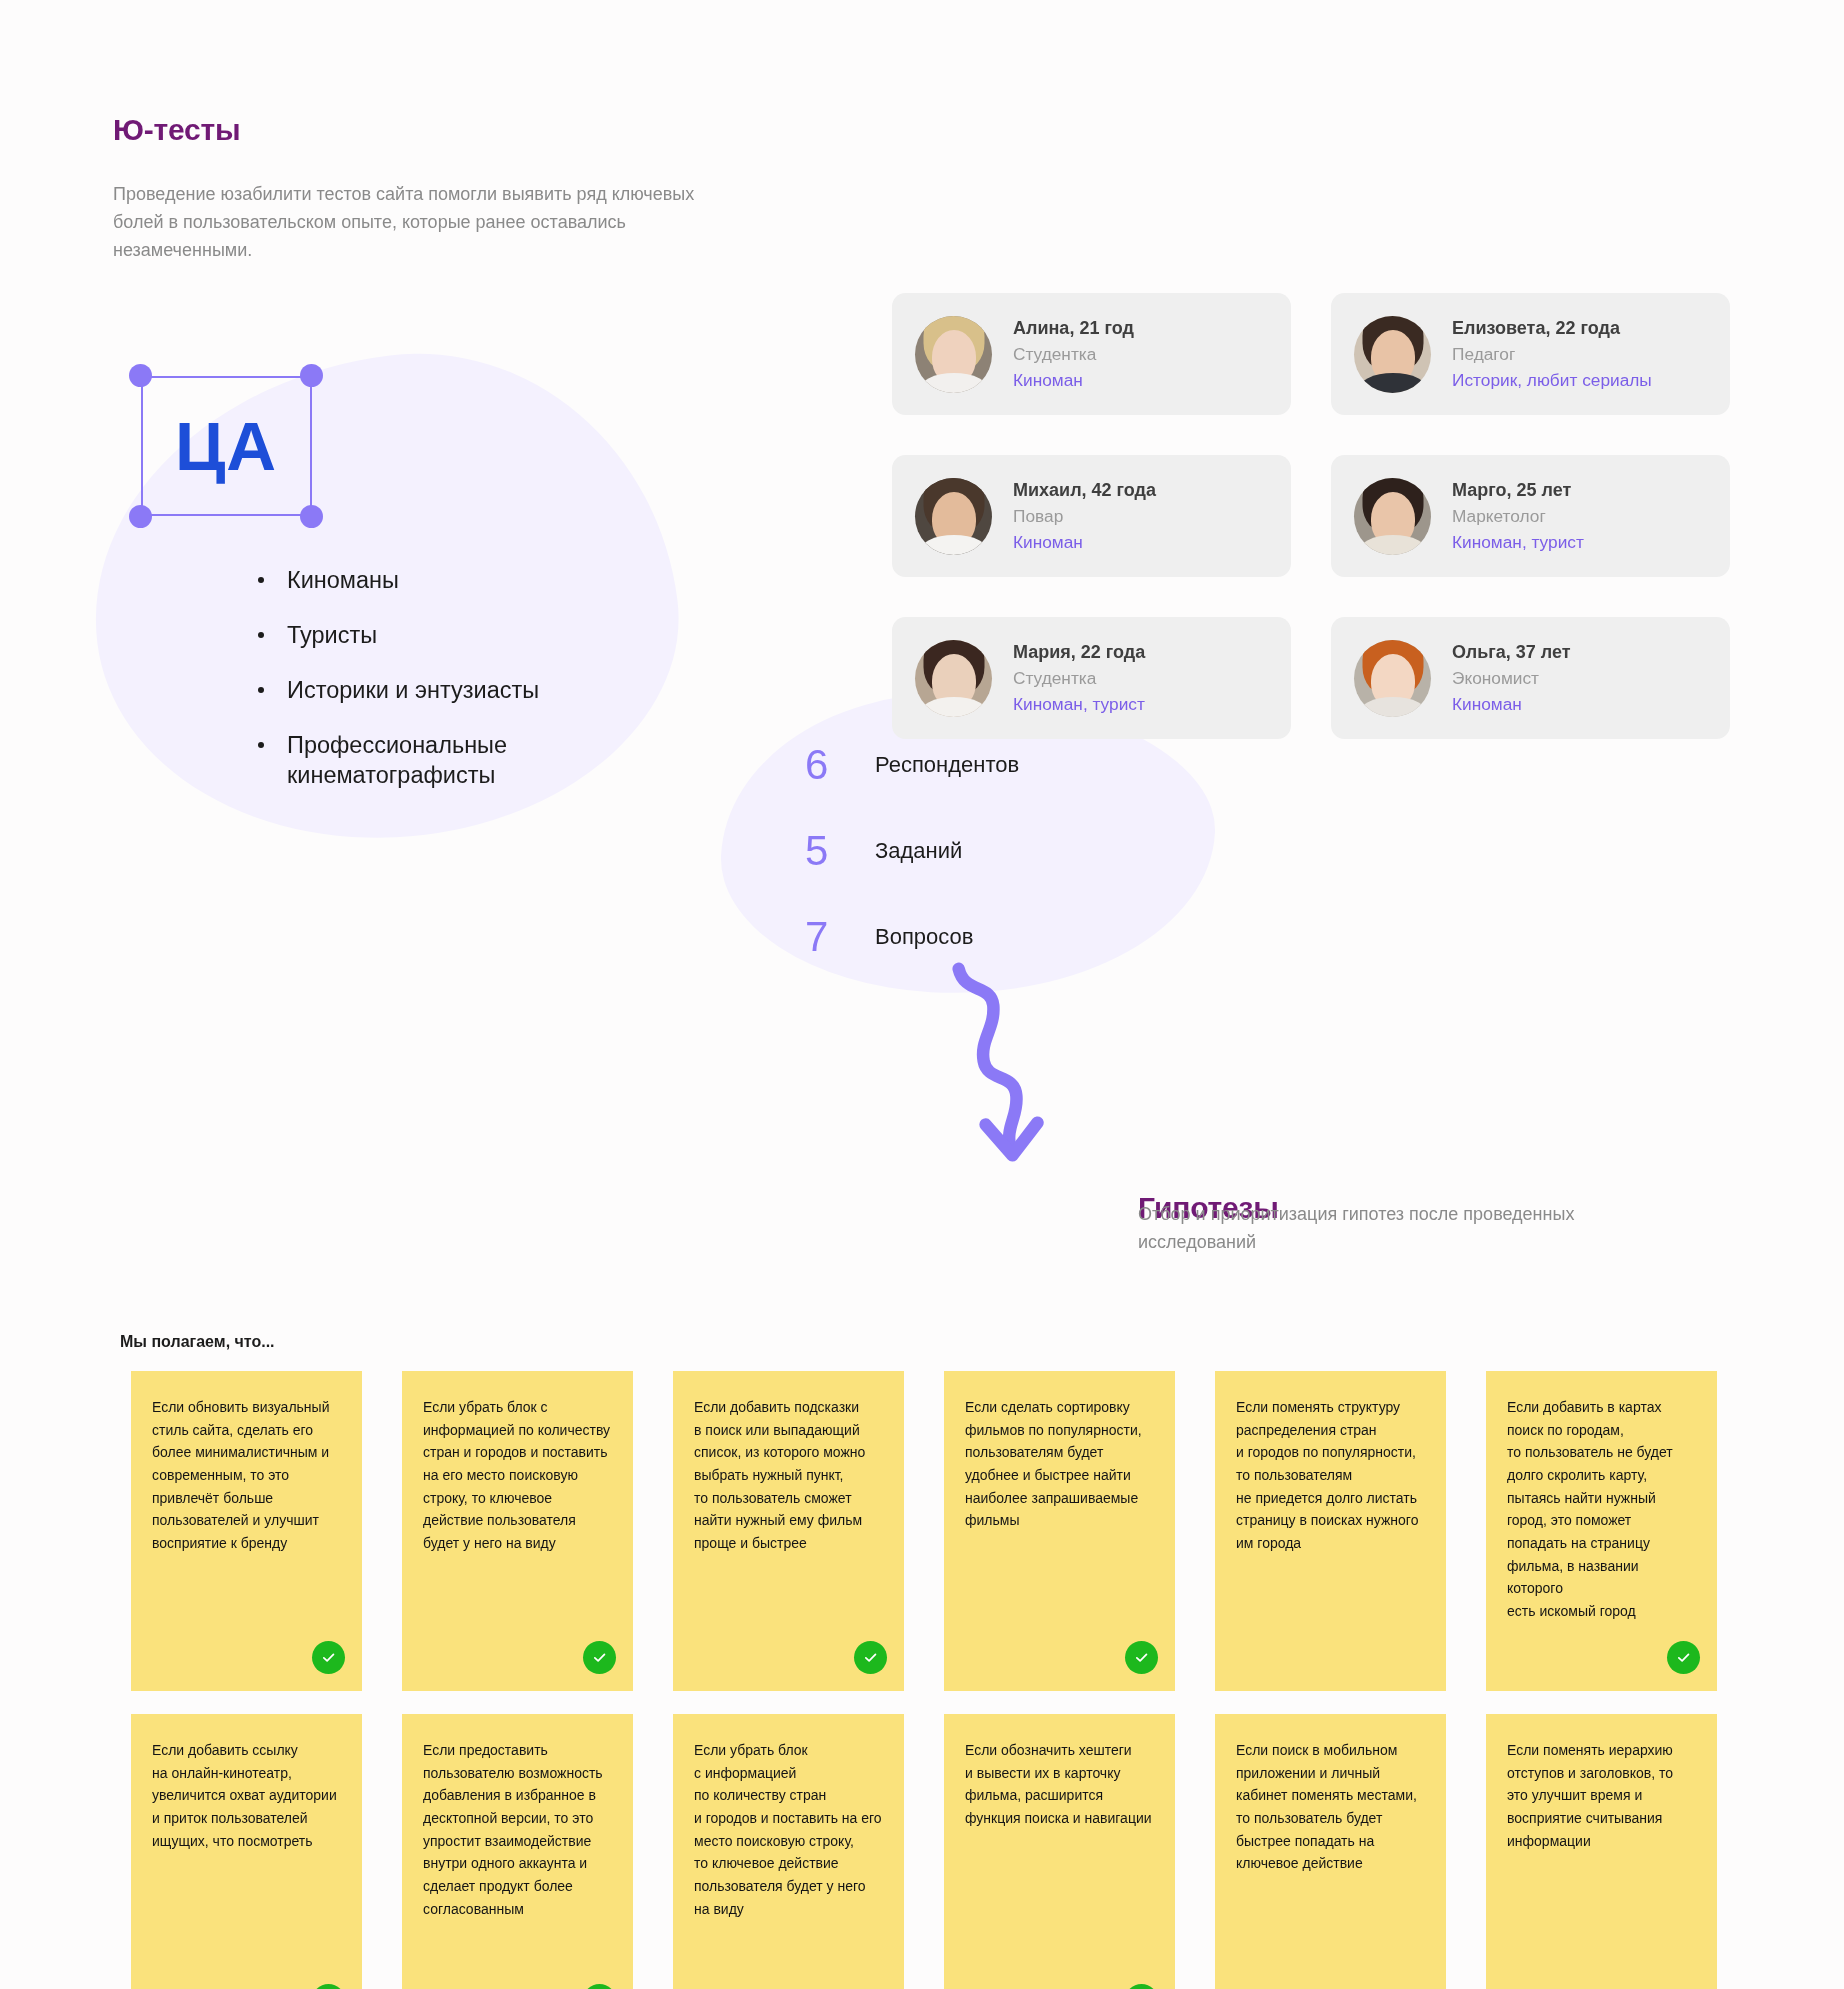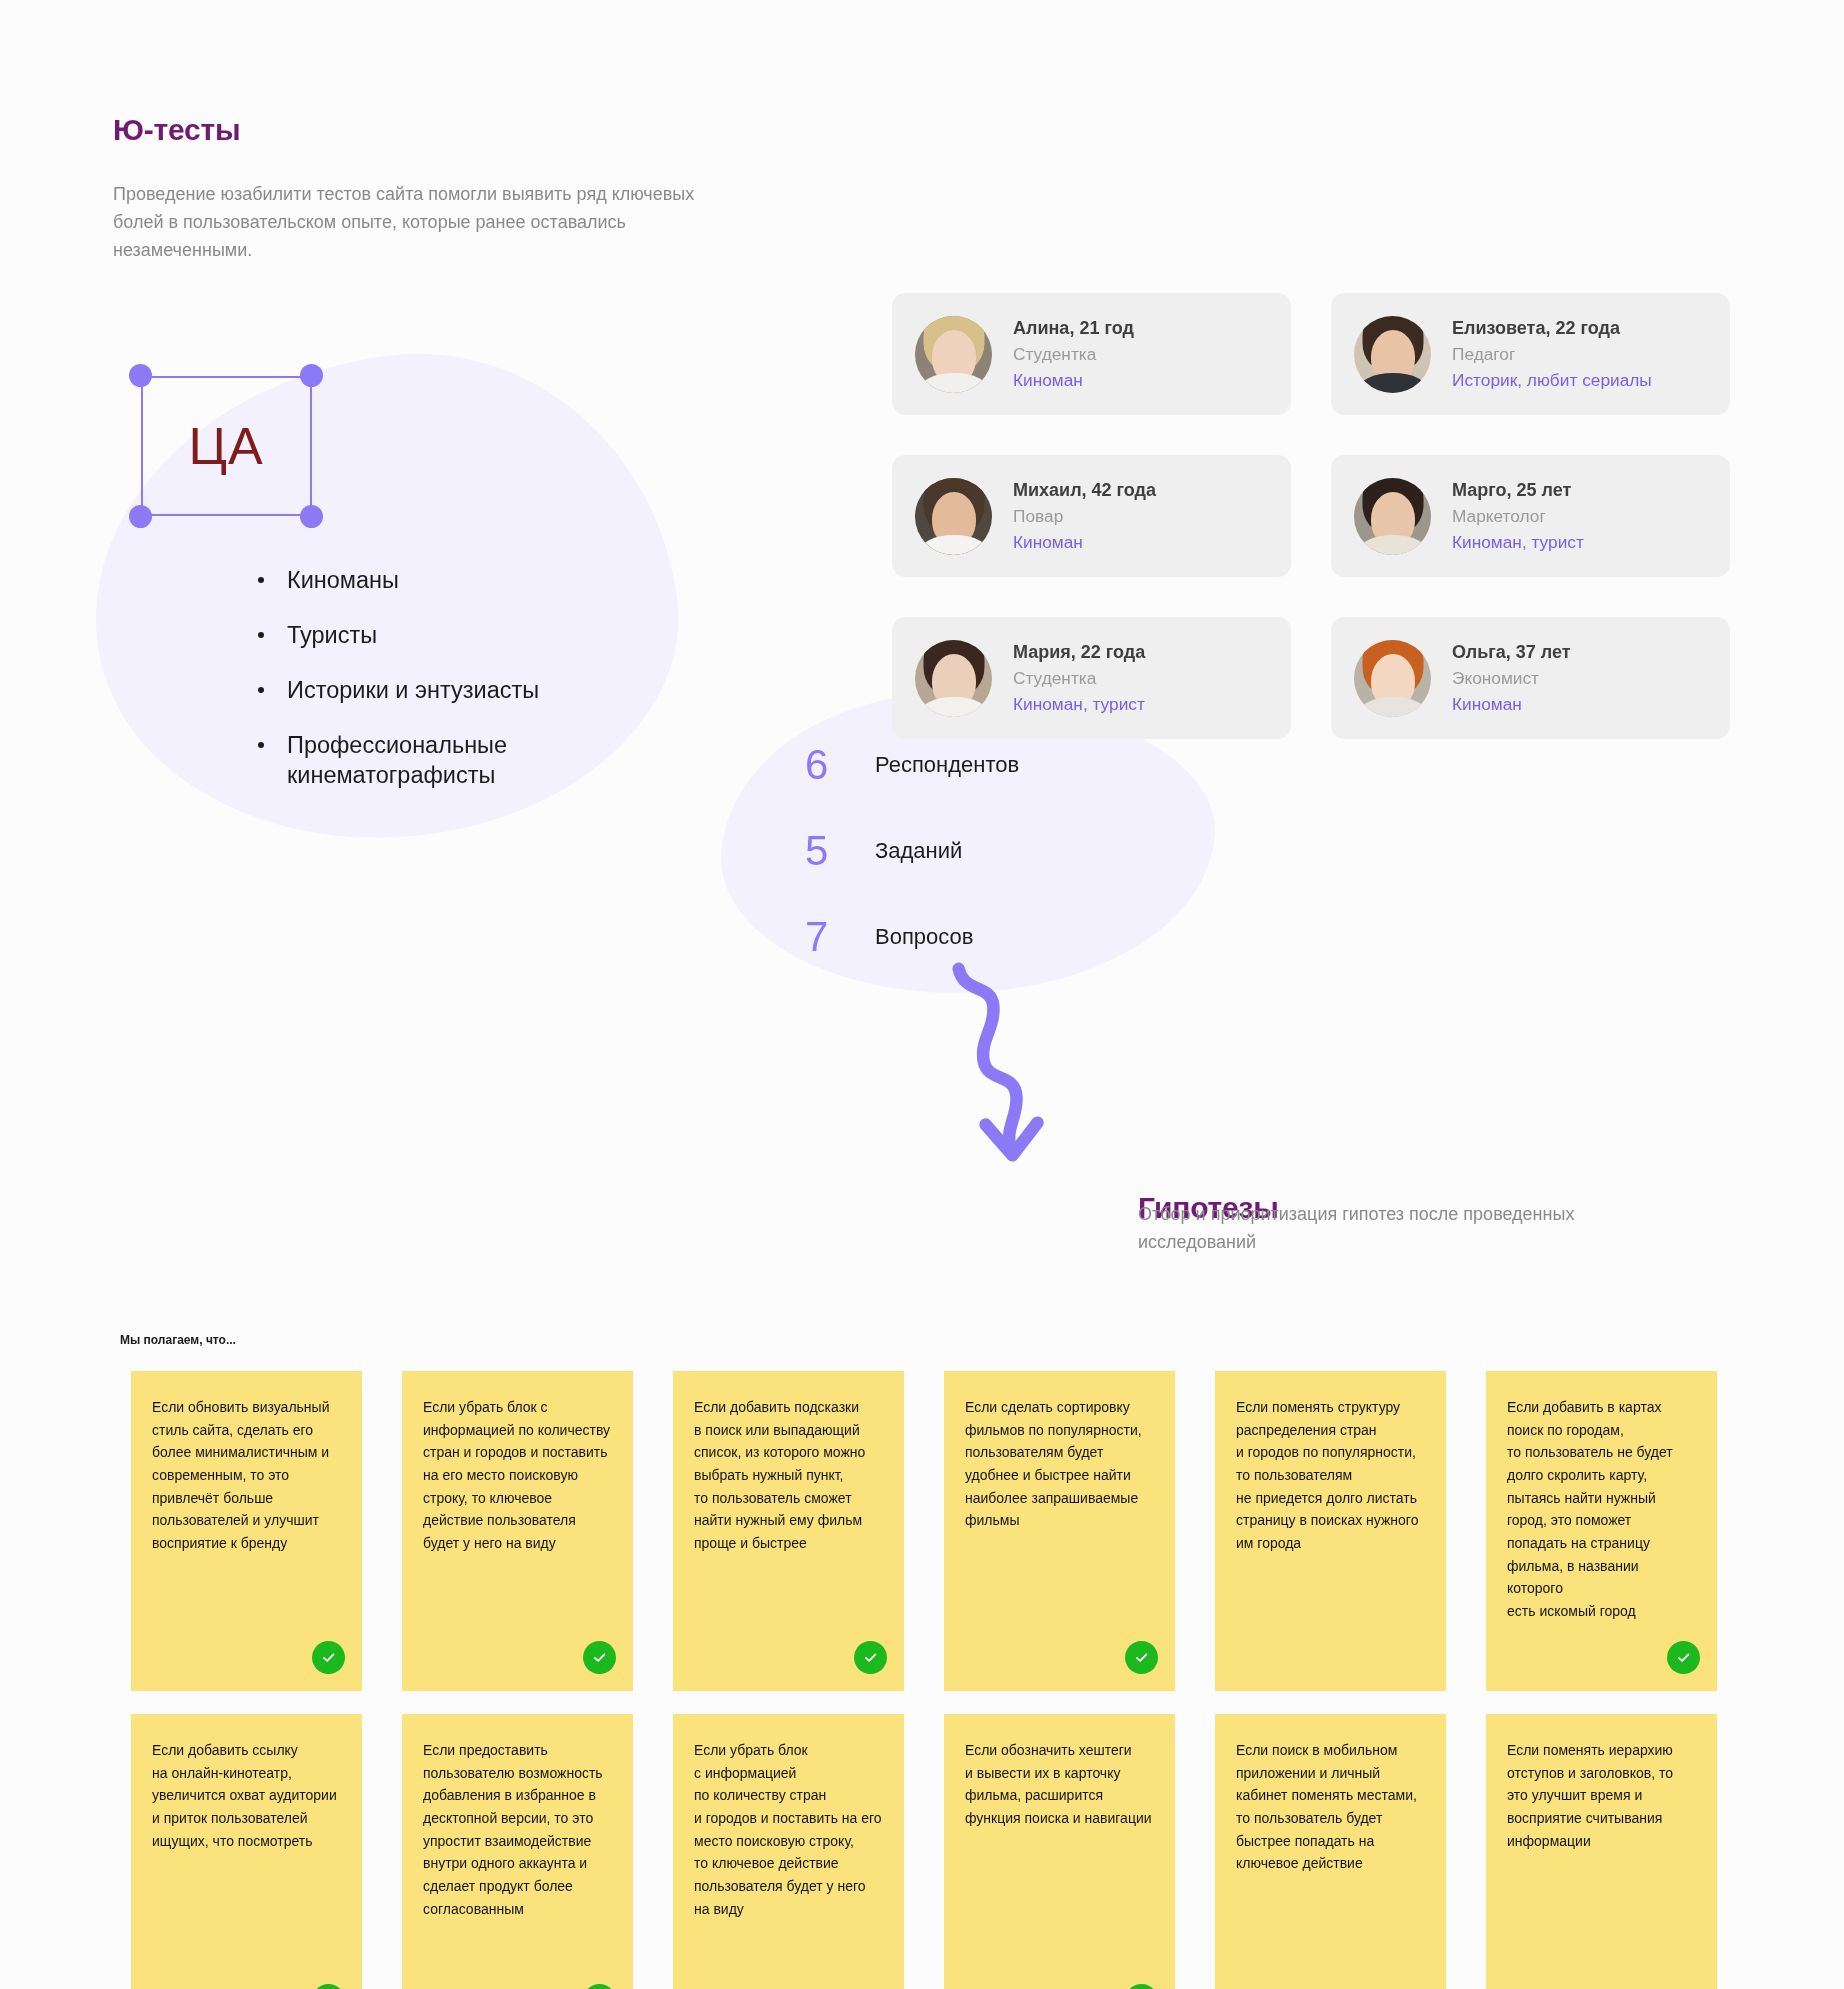--- a/index.html
+++ b/index.html
@@ -62,23 +62,23 @@
     left: 8.6px; top: 8.6px;
     width: 171px; height: 140px;
     border: 2.9px solid #8B79F6;
     background: transparent;
   }
   #ca-icon .ca-text {
     position: absolute;
     left: 0; top: 0;
     width: 188px; height: 158px;
     display: flex; align-items: center; justify-content: center;
-    font-size: 52px;
-    font-weight: 400;
-    color: #7f1d1d;
+    font-size: 69px;
+    font-weight: 700;
+    color: #1d4ed8;
     letter-spacing: 1px;
     line-height: 1;
   }
   #ca-icon .handle {
     position: absolute;
     width: 23px; height: 23px;
     border-radius: 50%;
     background: #8B79F6;
   }
   #ca-icon .h-tl { left: -2.9px;  top: -2.9px; }
@@ -210,21 +210,21 @@
   }
 
   
   #hyp-title { left: 1138px; top: 1191px; }
   #hyp-sub   { left: 1138px; top: 1201px; width: 524px; }
 
   
   #believe-label {
     position: absolute;
     left: 120px; top: 1333px;
-    font-size: 12px;
+    font-size: 16px;
     font-weight: bold;
     color: #1c1c1c;
   }
   #notes {
     position: absolute;
     left: 131px; top: 1371px;
     width: 1591px;
     display: grid;
     grid-template-columns: repeat(6, 231px);
     column-gap: 40px;

